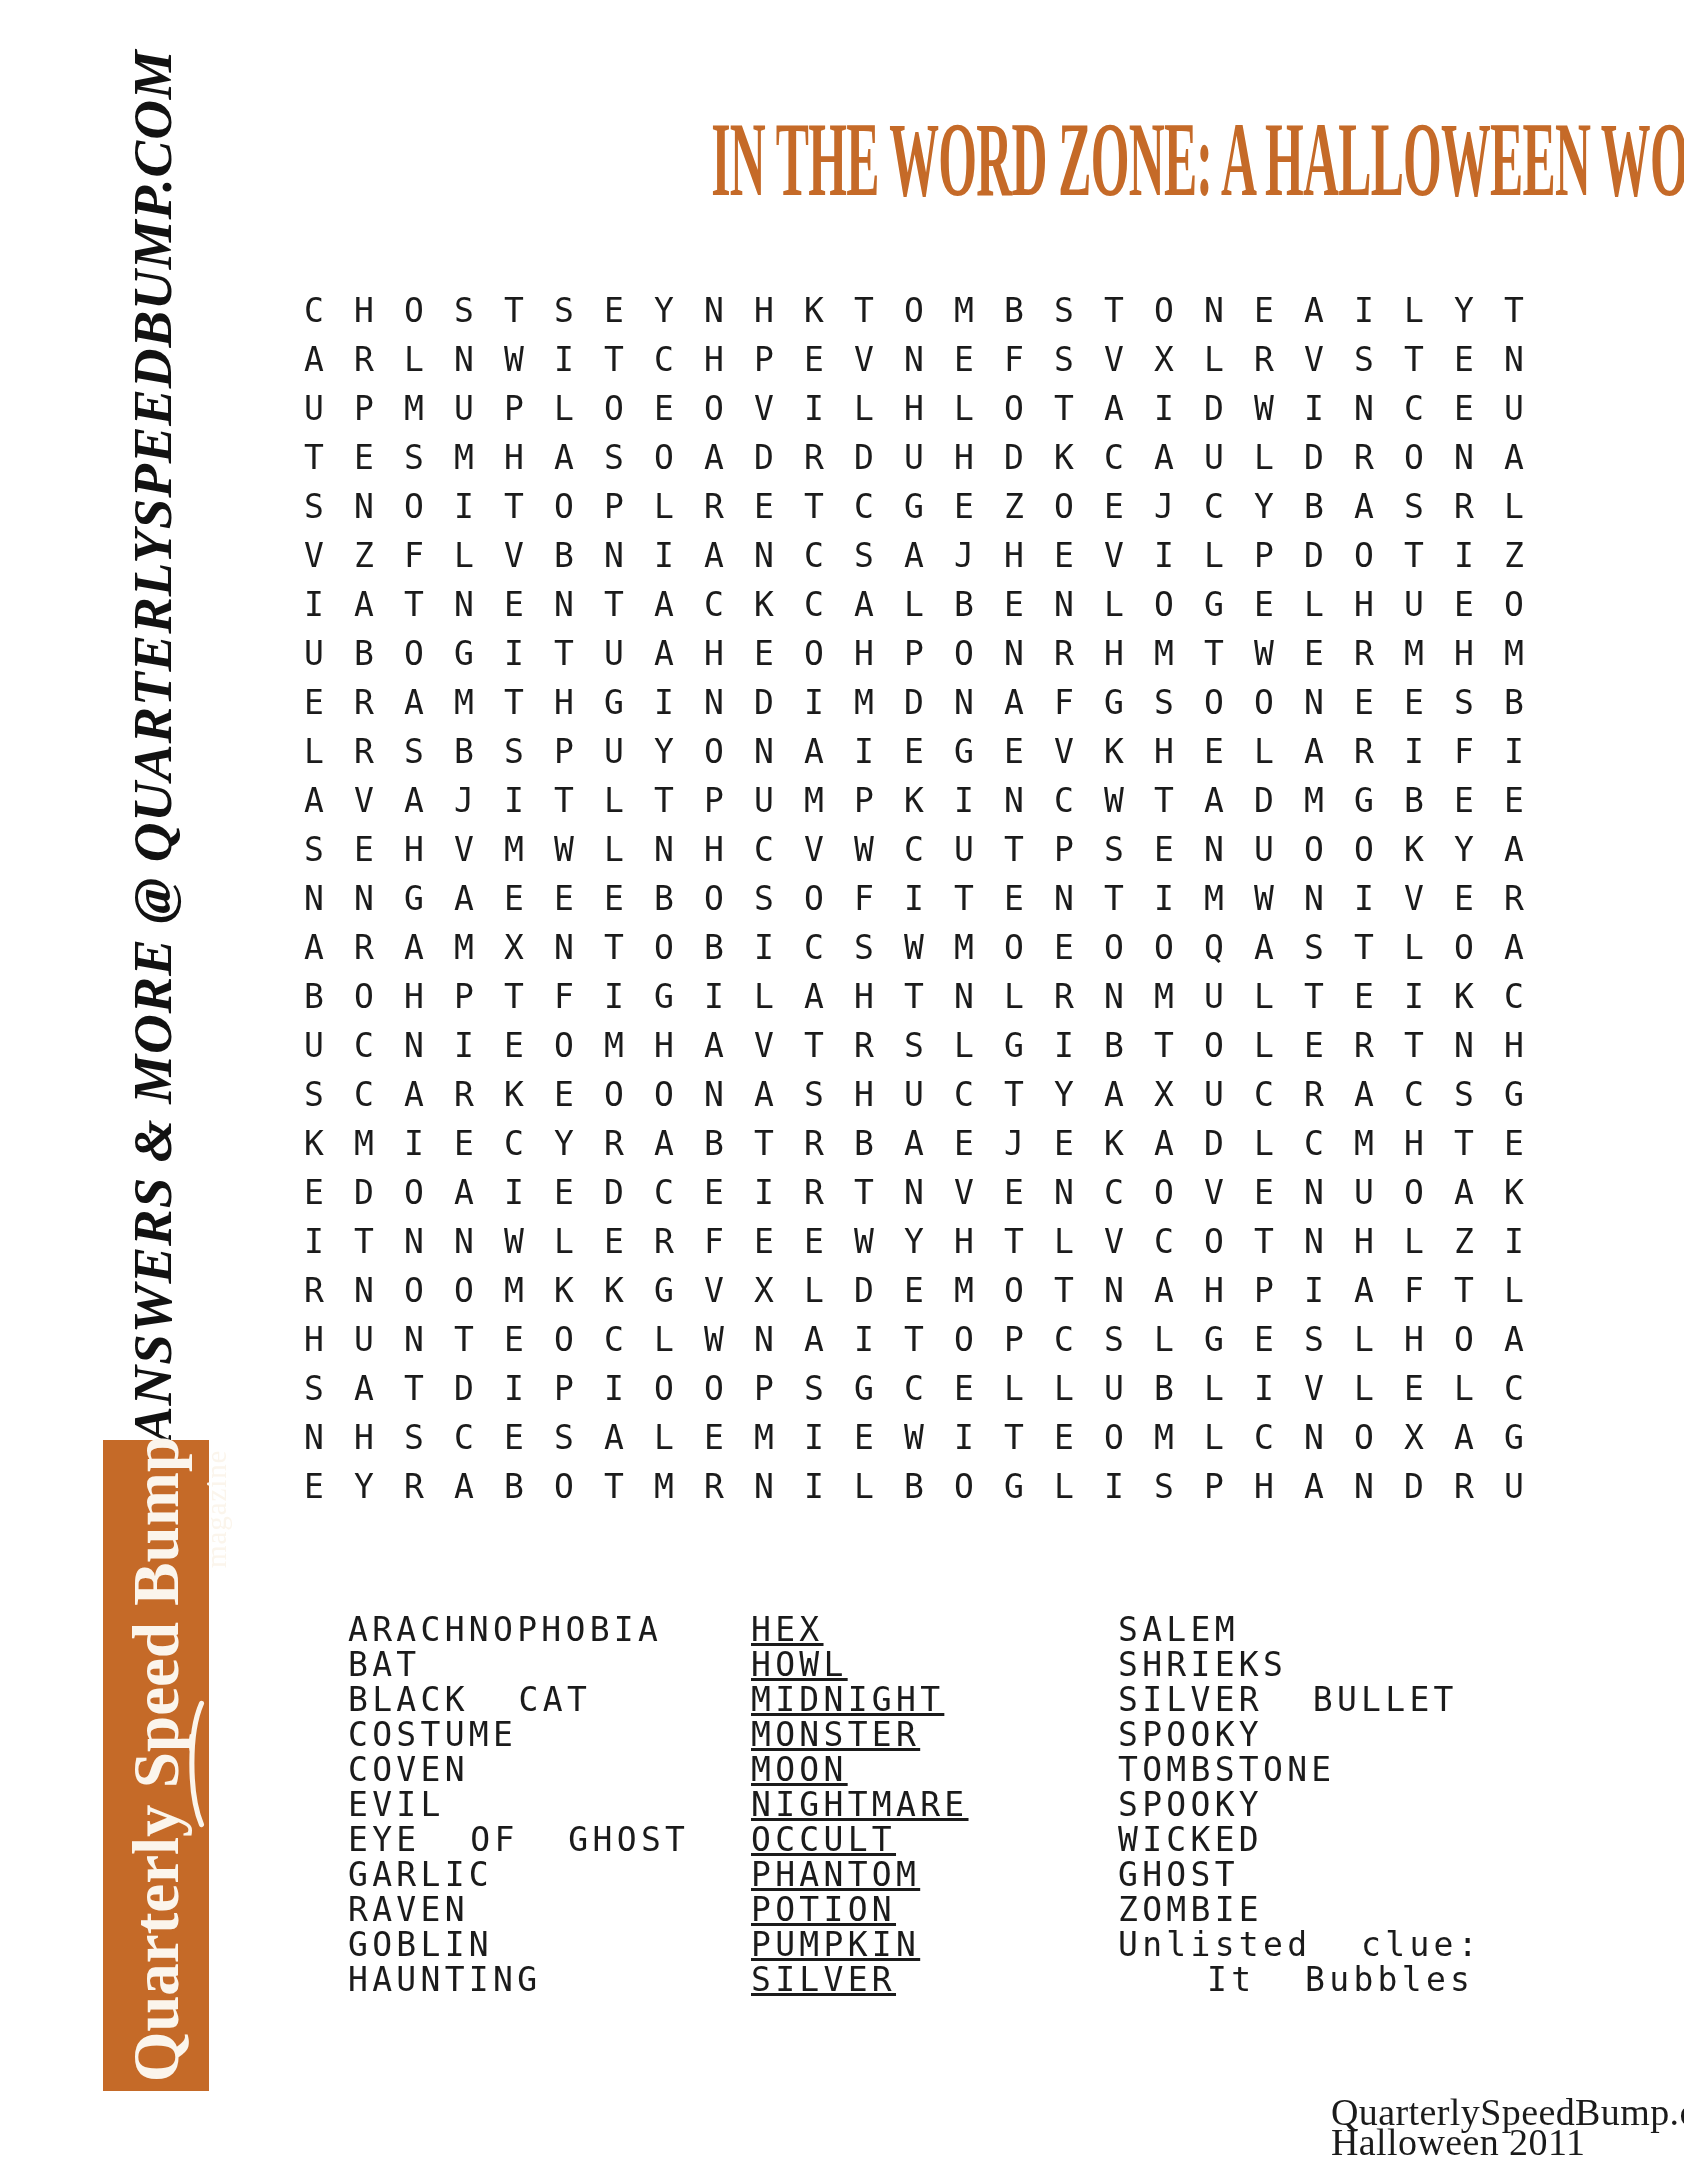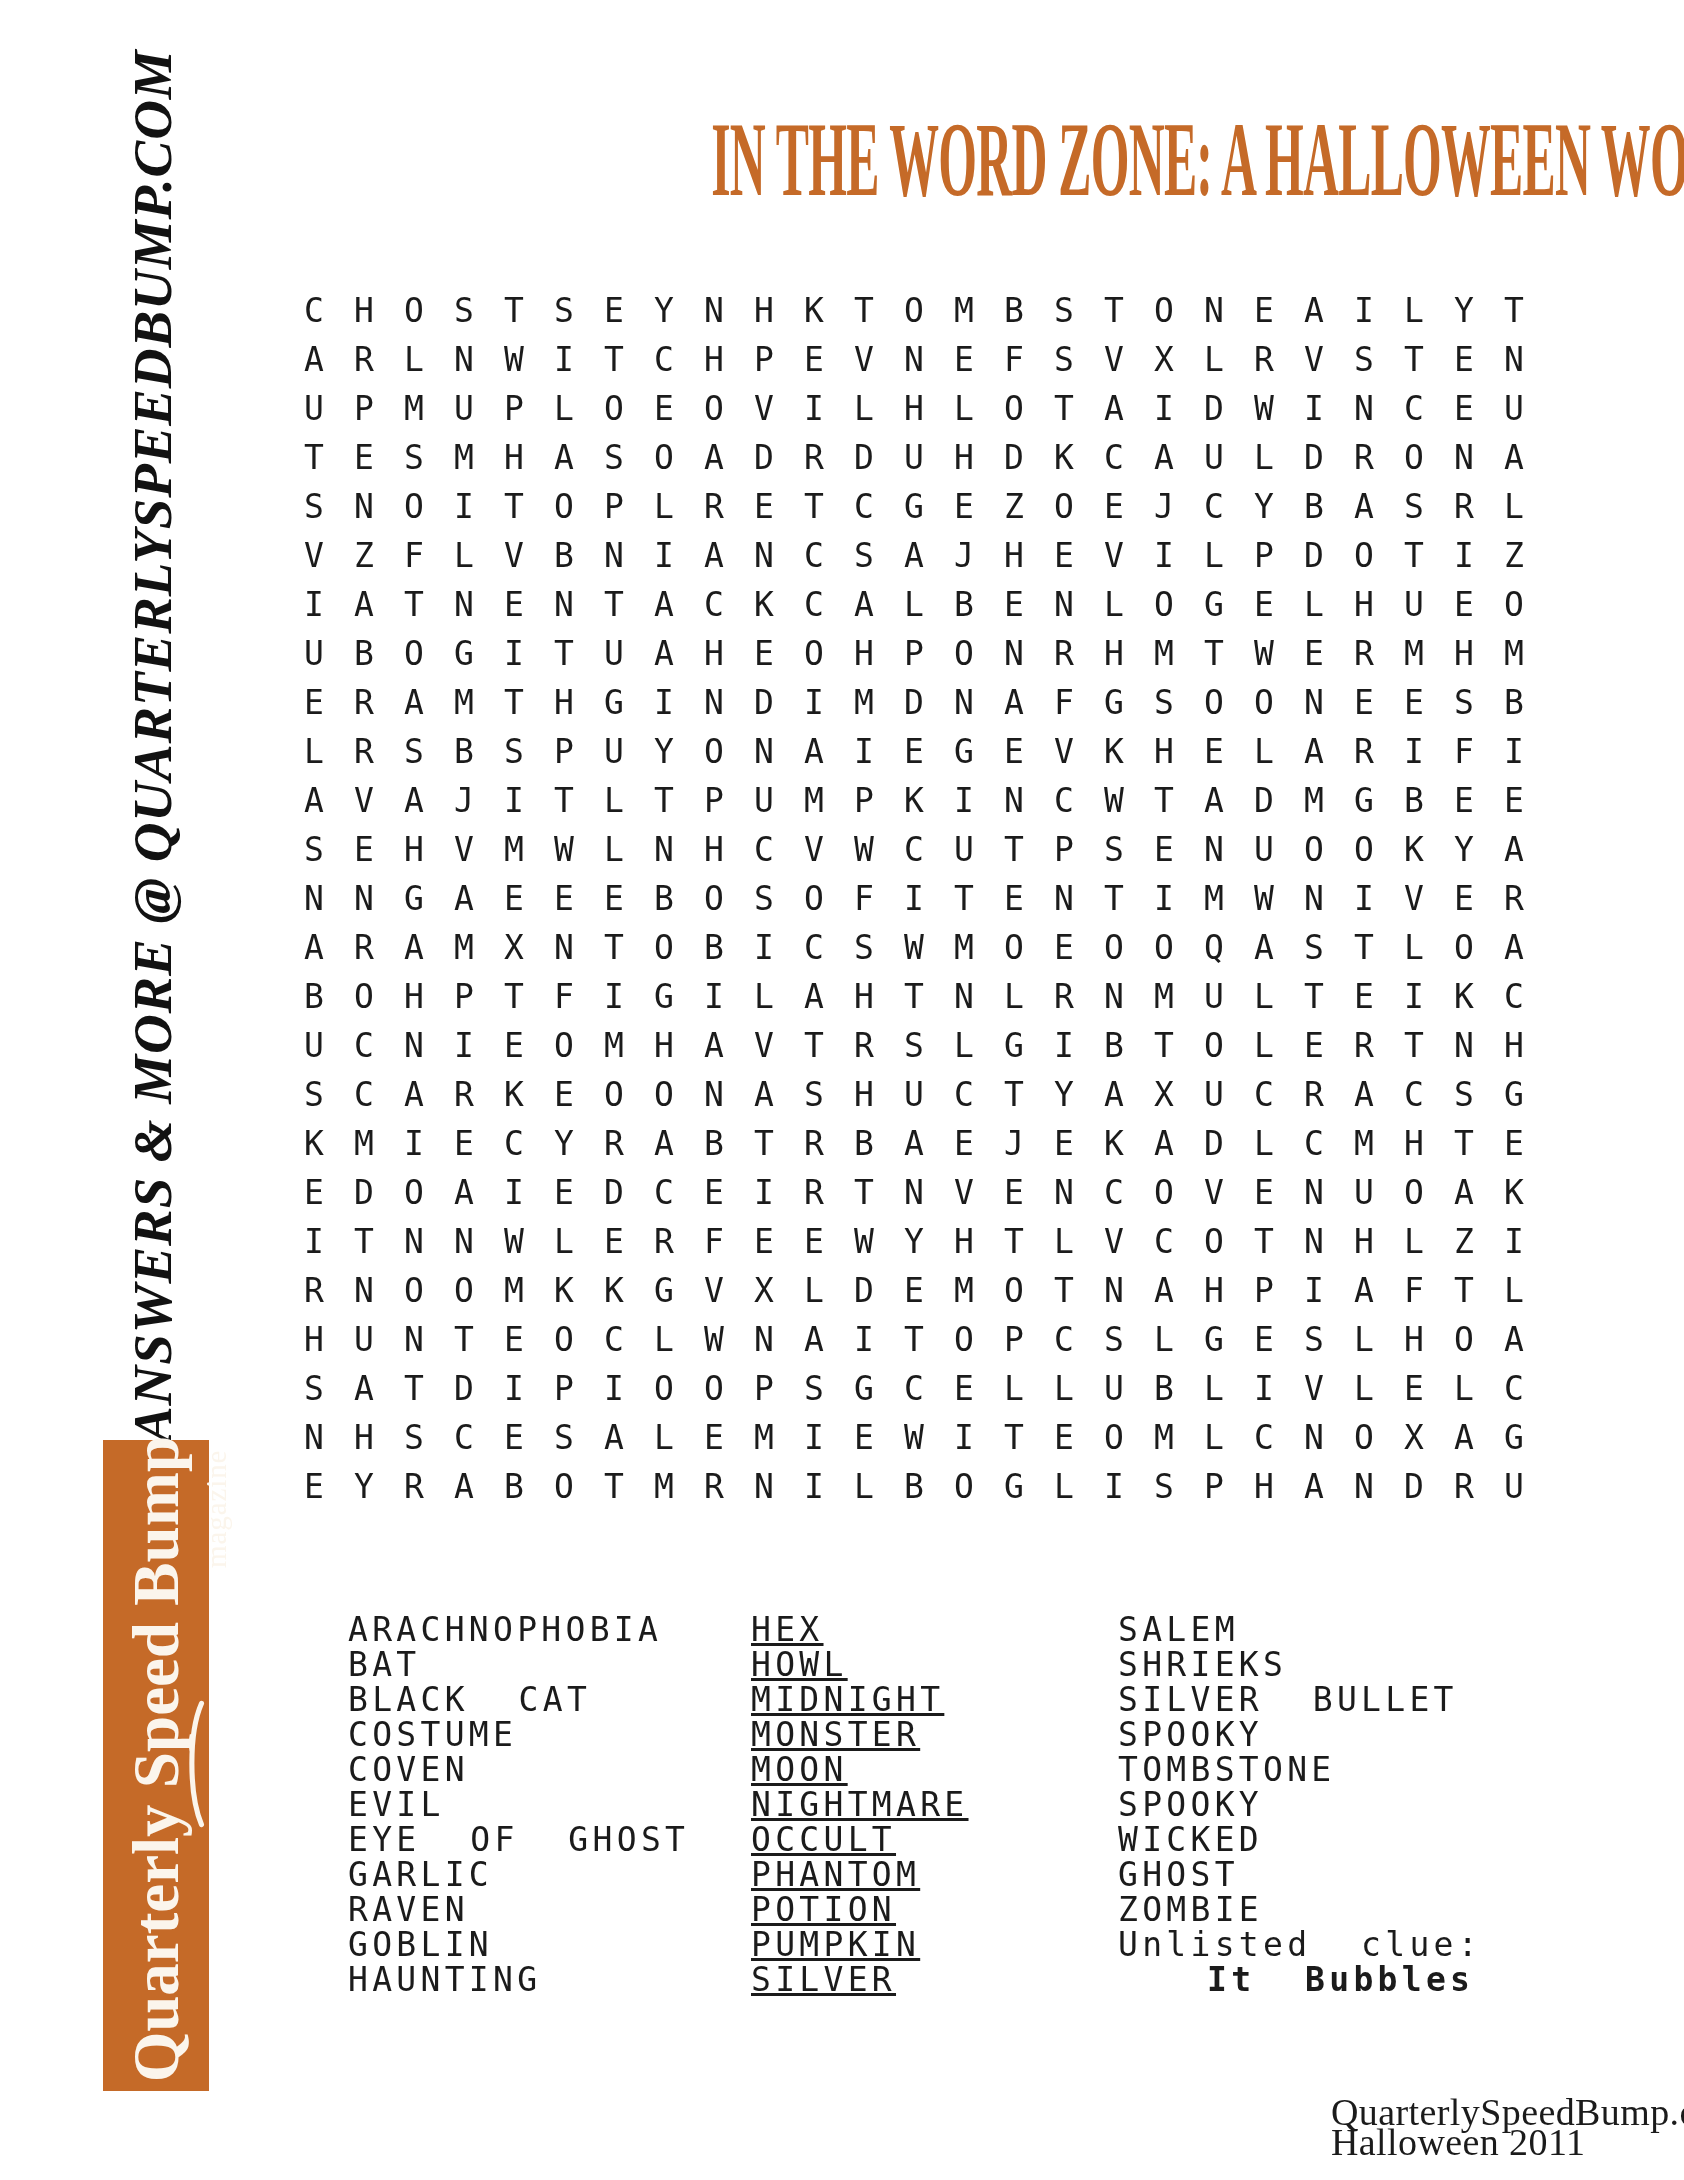--- a/index.html
+++ b/index.html
@@ -94,21 +94,21 @@
     font-size:33px;
     letter-spacing:4.3px;
     word-spacing:25.6px;
     color:#1b1b1b;
     line-height:35px;
     white-space:pre;
   }
   .wcol-1{left:324px;margin-left:24px;}
   .wcol-2{left:751px;text-decoration:underline;}
   .wcol-3{left:1118px;}
-  .clue-answer{padding-left:89px;font-weight:bold;}
+  .clue-answer{padding-left:89px;}
 
   
   .footer{
     position:absolute;
     left:1331px;top:2097px;
     font-family:"Liberation Serif", serif;
     font-size:38px;
     line-height:30px;
     color:#1b1b1b;
     letter-spacing:0.4px;

